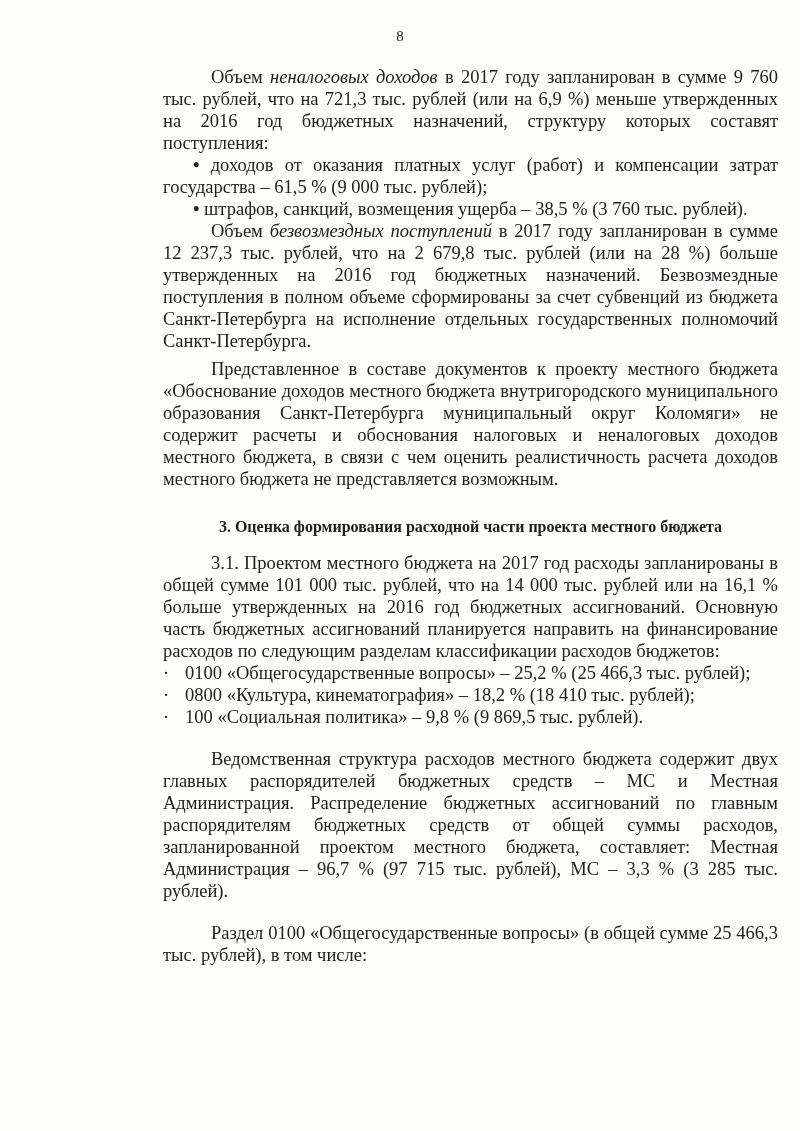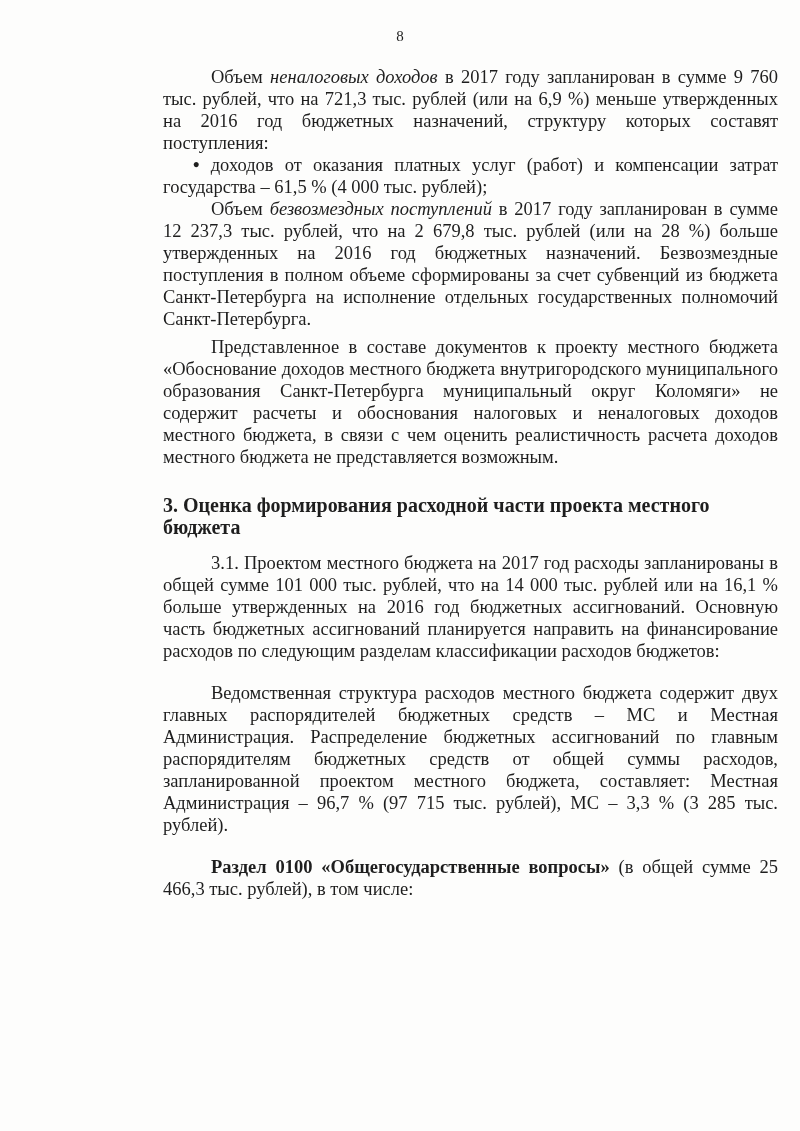--- a/index.html
+++ b/index.html
@@ -13,52 +13,56 @@
   .page { position: absolute; left: 0; top: 0; width: 800px; height: 1131px; }
   .page-num { position: absolute; top: 28px; left: 0; width: 100%; text-align: center; font-size: 15px; }
   .text {
     position: absolute; left: 163px; width: 615px;
     font-size: 18.5px; line-height: 22px;
     text-align: justify;
   }
   .p { margin: 0; text-indent: 48px; }
   .bul { margin: 0; text-indent: 30px; }
   .bul .dot { font-weight: bold; }
-  .heading { font-weight: bold; text-align: left; margin: 0; text-indent: 0; font-size: 20px; }
+  .heading { font-weight: bold; text-align: center; margin: 0; text-indent: 0; font-size: 16px; }
   .li { margin: 0; padding-left: 22px; text-indent: -22px; }
   .li .mark { display: inline-block; width: 22px; text-indent: 0; text-align: left; }
   em { font-style: italic; }
-  b { font-weight: bold; }
+  b { font-weight: normal; }
   .gap-s { height: 6px; }
   .gap-m { height: 14px; }
   .gap-l { height: 20px; }
 </style>
 </head>
 <body>
 
 <div class="page">
   <div class="page-num">8</div>
 
   <div class="text" style="top:66px;">
     <p class="p"><span>Объем </span><em>неналоговых доходов</em><span> в 2017 году запланирован в сумме 9 760 тыс. рублей, что на 721,3 тыс. рублей (или на 6,9 %) меньше утвержденных на 2016 год бюджетных назначений, структуру которых составят поступления:</span></p>
 
-    <p class="bul"><span class="dot">•</span><span> доходов от оказания платных услуг (работ) и компенсации затрат государства – 61,5 % (4 000 тыс. рублей);</span></p>
+    <p class="bul"><span class="dot">•</span><span> доходов от оказания платных услуг (работ) и компенсации затрат государства – 61,5 % (9 000 тыс. рублей);</span></p>
+    <p class="bul"><span class="dot">•</span><span> штрафов, санкций, возмещения ущерба – 38,5 % (3 760 тыс. рублей).</span></p>
 
     <p class="p"><span>Объем </span><em>безвозмездных поступлений</em><span> в 2017 году запланирован в сумме 12 237,3 тыс. рублей, что на 2 679,8 тыс. рублей (или на 28 %) больше утвержденных на 2016 год бюджетных назначений. Безвозмездные поступления в полном объеме сформированы за счет субвенций из бюджета Санкт-Петербурга на исполнение отдельных государственных полномочий Санкт-Петербурга.</span></p>
 
     <div class="gap-s"></div>
     <p class="p">Представленное в составе документов к проекту местного бюджета «Обоснование доходов местного бюджета внутригородского муниципального образования Санкт-Петербурга муниципальный округ Коломяги» не содержит расчеты и обоснования налоговых и неналоговых доходов местного бюджета, в связи с чем оценить реалистичность расчета доходов местного бюджета не представляется возможным.</p>
 
     <div class="gap-l"></div>
     <div class="gap-s"></div>
     <p class="heading">3. Оценка формирования расходной части проекта местного бюджета</p>
 
     <div class="gap-m"></div>
     <p class="p">3.1. Проектом местного бюджета на 2017 год расходы запланированы в общей сумме 101 000 тыс. рублей, что на 14 000 тыс. рублей или на 16,1 % больше утвержденных на 2016 год бюджетных ассигнований. Основную часть бюджетных ассигнований планируется направить на финансирование расходов по следующим разделам классификации расходов бюджетов:</p>
 
+    <p class="li"><span class="mark">·</span><span>0100 «Общегосударственные вопросы» – 25,2 % (25 466,3 тыс. рублей);</span></p>
+    <p class="li"><span class="mark">·</span><span>0800 «Культура, кинематография» – 18,2 % (18 410 тыс. рублей);</span></p>
+    <p class="li"><span class="mark">·</span><span>100 «Социальная политика» – 9,8 % (9 869,5 тыс. рублей).</span></p>
 
     <div class="gap-l"></div>
     <p class="p">Ведомственная структура расходов местного бюджета содержит двух главных распорядителей бюджетных средств – МС и Местная Администрация. Распределение бюджетных ассигнований по главным распорядителям бюджетных средств от общей суммы расходов, запланированной проектом местного бюджета, составляет: Местная Администрация – 96,7 % (97 715 тыс. рублей), МС – 3,3 % (3 285 тыс. рублей).</p>
 
     <div class="gap-l"></div>
 
     <p class="p"><b>Раздел 0100 «Общегосударственные вопросы»</b><span> (в общей сумме 25 466,3 тыс. рублей), в том числе:</span></p>
   </div>
 </div>
 

